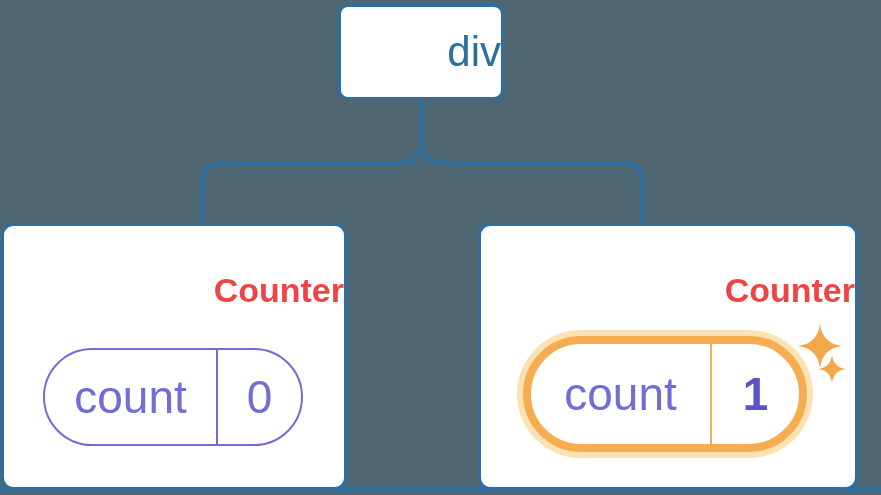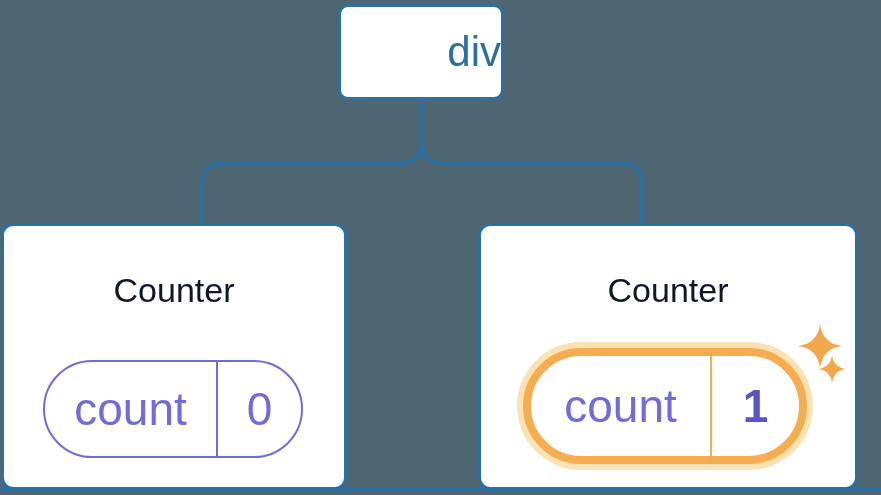--- a/index.html
+++ b/index.html
@@ -48,35 +48,34 @@
     background: #ffffff;
     border: 3px solid #2d6fa1;
     border-radius: 12px;
   }
   .card-left  { left: 1px;   width: 346px; }
   .card-right { left: 478px; width: 380px; }
 
   .card-title {
     position: absolute;
     top: 44px; left: 0; right: 0;
-    text-align: center;
-    color: #0f172a;
+    text-align: right;
+    color: #ef4444;
     font-size: 34px;
-    font-weight: 400;
+    font-weight: 700;
     line-height: 1.2;
   }
 
   
   .pill {
     position: absolute;
     box-sizing: border-box;
     display: flex;
     align-items: stretch;
     background: #ffffff;
-    margin-top: 12px;
   }
   .pill-default {
     left: 39px; top: 122px;
     width: 260px; height: 98px;
     border: 2px solid #716cd8;
     border-radius: 49px;
   }
   .pill-default .pill-divider { background: #716cd8; }
 
   

